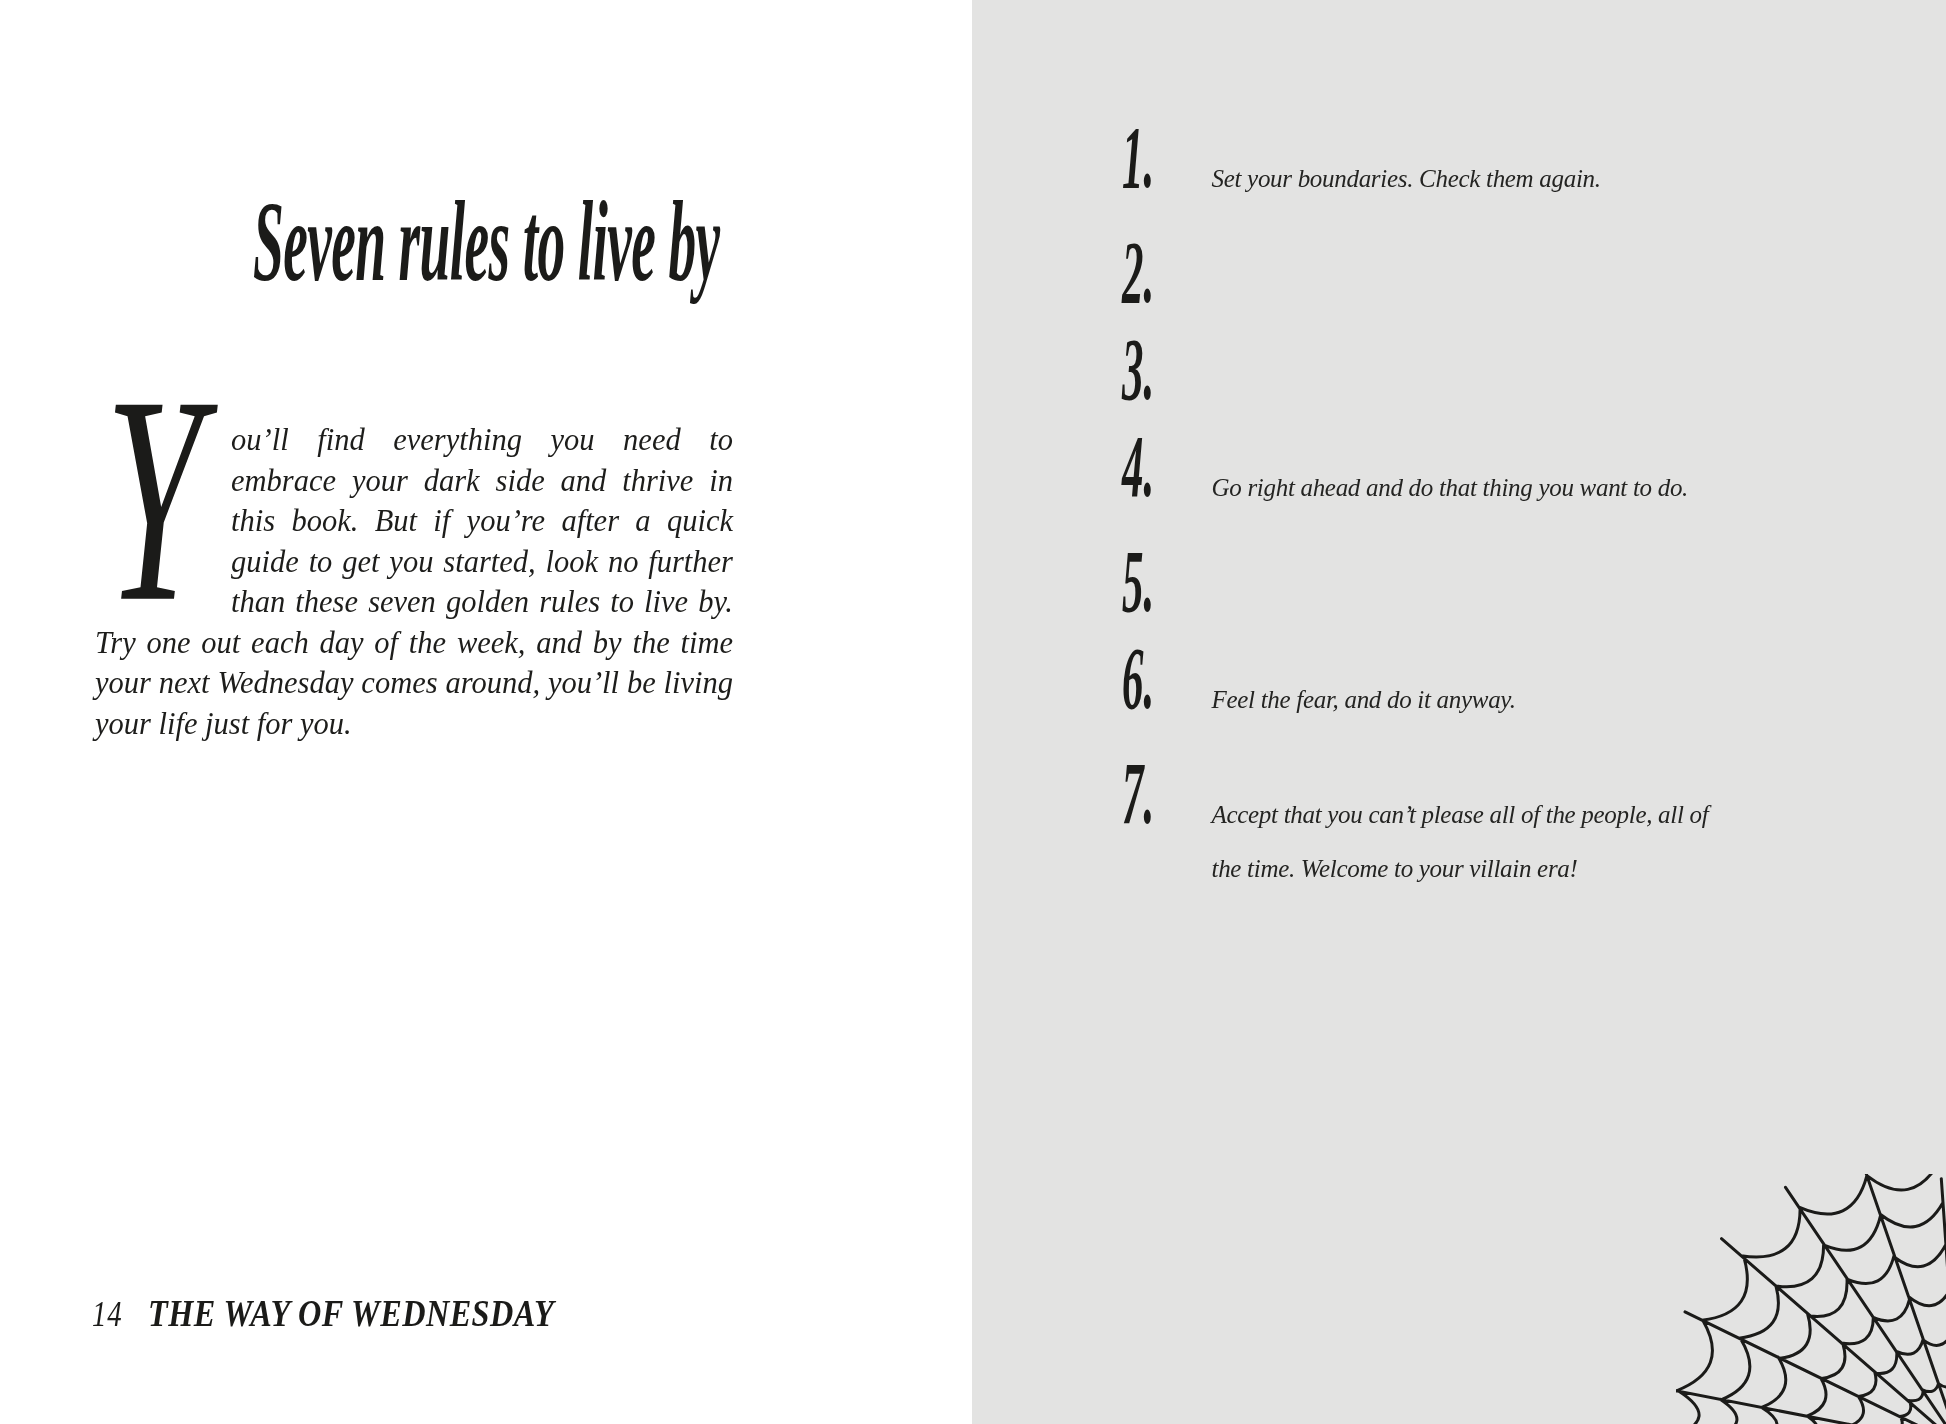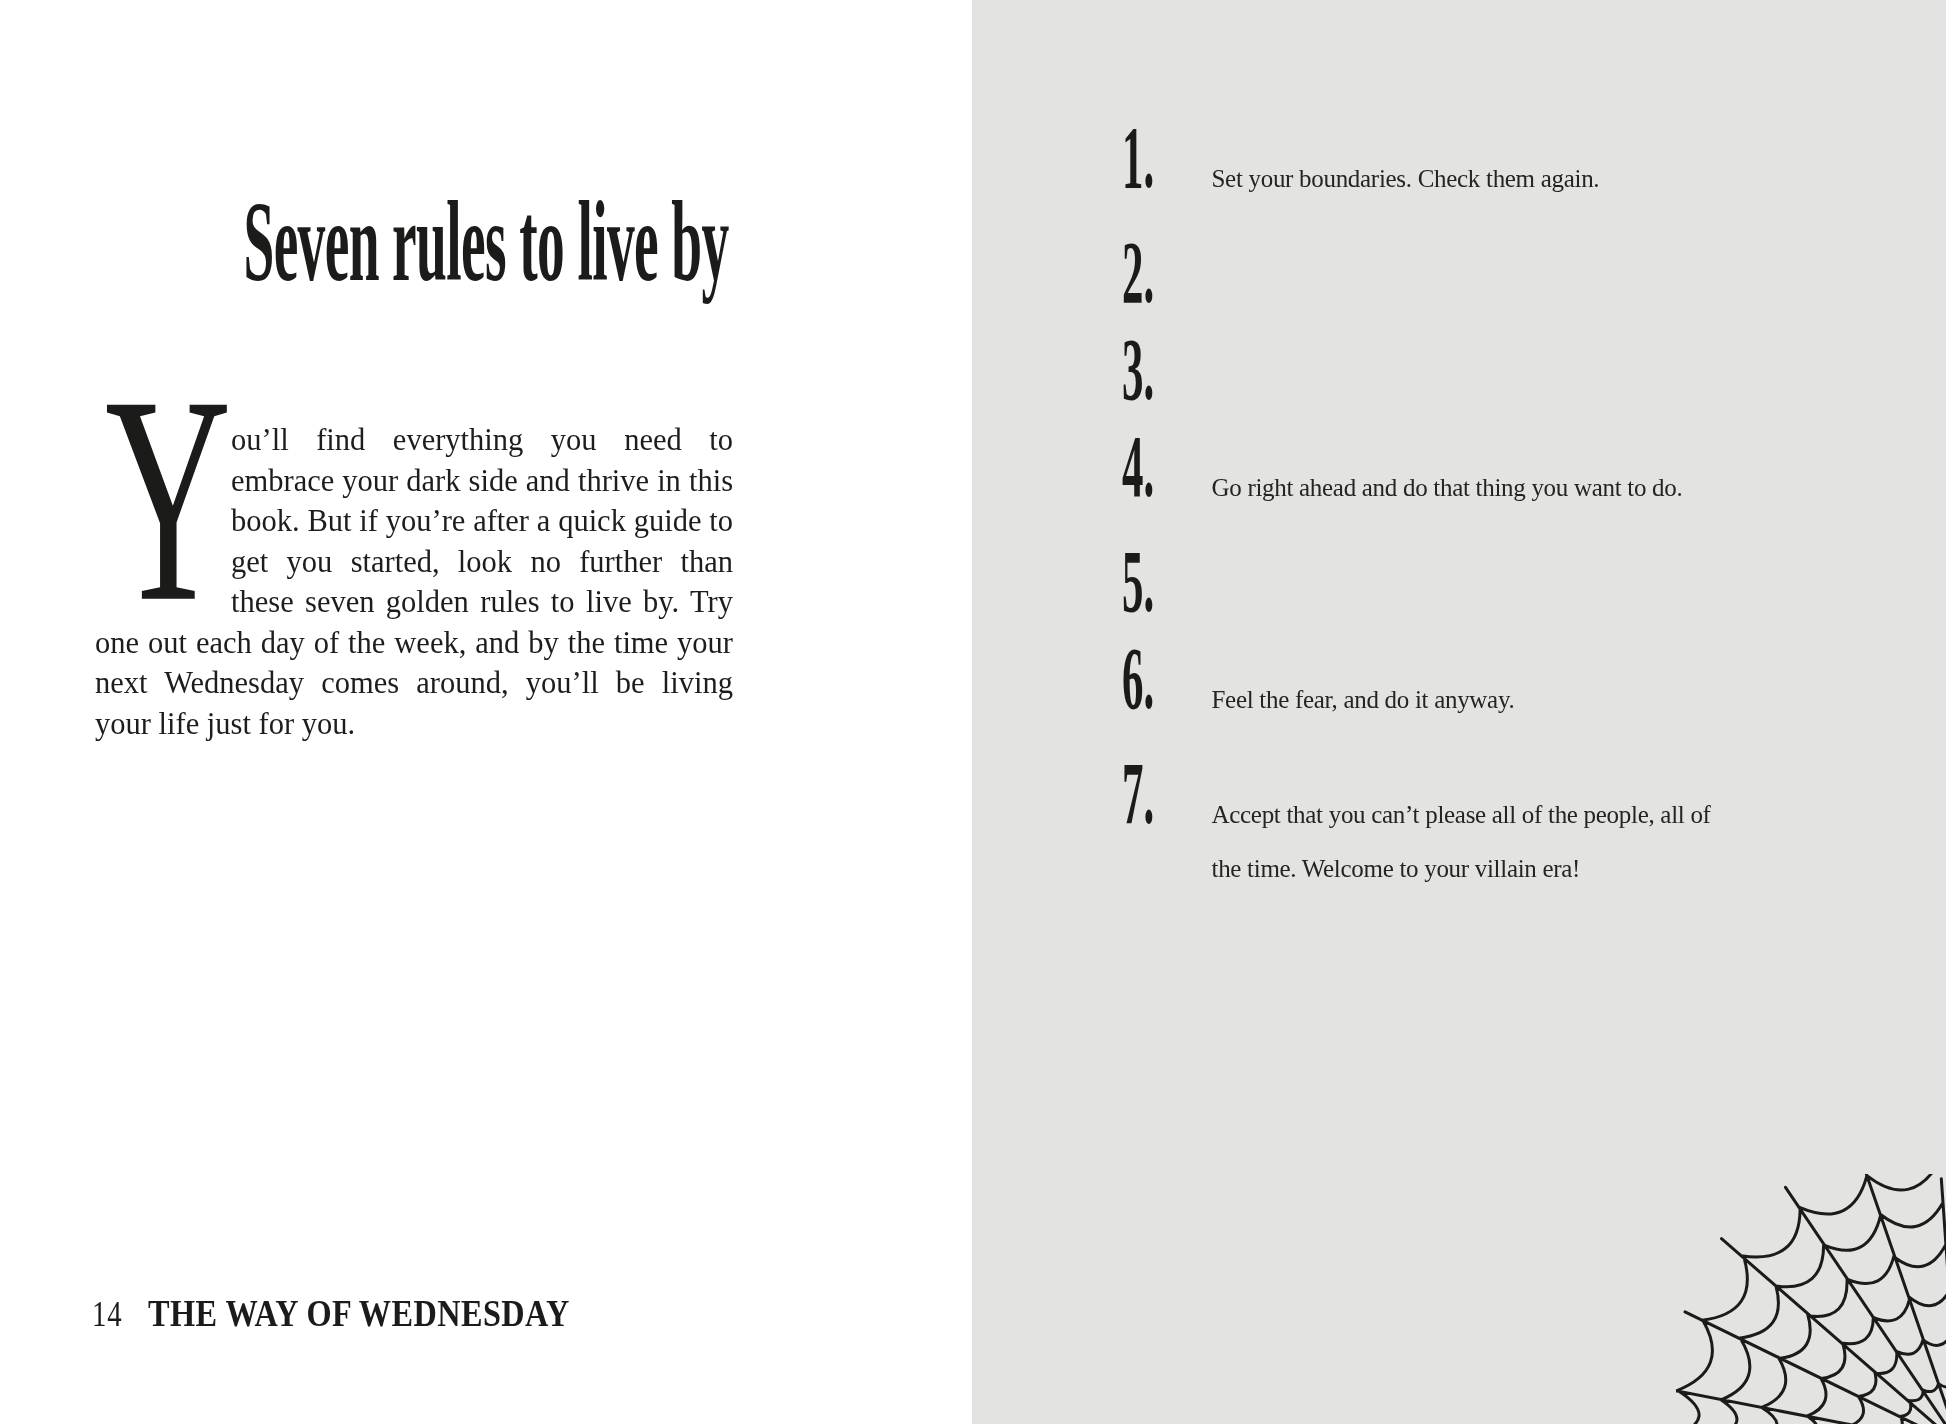--- a/index.html
+++ b/index.html
@@ -8,20 +8,21 @@
     width: 1946px; height: 1424px;
     font-family: "Liberation Serif", serif;
     background: #ffffff;
     color: #1e1e1c;
   }
   .spread {
     position: relative;
     width: 1946px; height: 1424px;
     display: flex;
     overflow: hidden;
+    font-style: italic;
   }
   .page-left {
     position: relative;
     width: 972px; height: 100%;
     background: #ffffff;
     flex: 0 0 972px;
   }
   .page-right {
     position: relative;
     flex: 1 1 auto;

